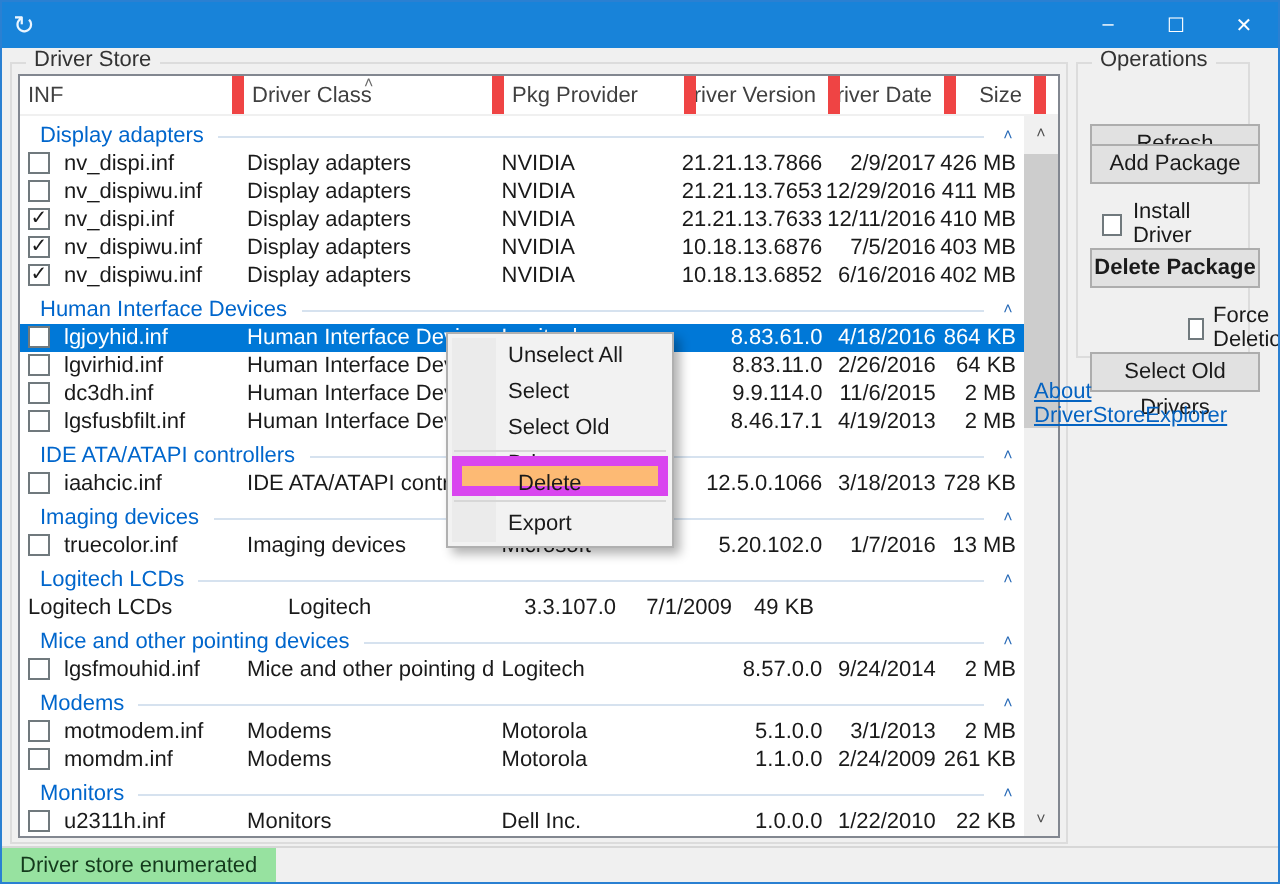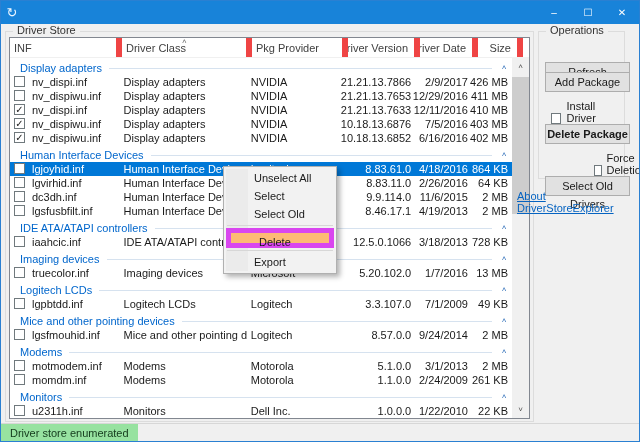--- a/index.html
+++ b/index.html
@@ -67,21 +67,21 @@
                   z-index:10; }
   .menu-gutter { position:absolute; left:2px; top:2px; bottom:2px; width:22px; background:#ebebeb; }
   .menu-item { position:relative; height:18px; line-height:18px; padding-left:28px; color:#1a1a1a; }
   .menu-item.highlight { background:#fdba74; border:5px solid #d946ef; height:20px; line-height:18px; }
   .menu-sep { position:relative; border-top:1px solid #d7d7d7; margin:2px 1px; }
 
   
   .ops-btn { position:absolute; left:6px; width:85px; height:20px; background:#e1e1e1;
              border:1px solid #adadad; font-family:"Liberation Sans", sans-serif; font-size:11px;
              color:#1a1a1a; text-align:center; line-height:18px; }
-  .ops-check { position:absolute; left:12px; display:flex; align-items:flex-end; gap:5px; font-size:11px; }
+  .ops-check { position:absolute; left:12px; display:flex; align-items:center; gap:5px; font-size:11px; }
   .ops-check .cb { margin:0; }
   .btn-refresh { top:30px; } .btn-addpkg { top:40px; } .chk-install { top:68px; }
   .btn-delpkg { top:92px;font-weight:bold; } .chk-force { top:120px;padding-left:43px; } .btn-seloId { top:144px; }
 
   .about-link { position:absolute; left:516px; top:189px; color:#0563c1; text-decoration:underline;
                 font-size:11px; }
 
   
   .statusbar { position:absolute; left:0; right:0; bottom:0; height:18px; background:#f0f0f0;
                border-top:1px solid #d7d7d7; display:flex; align-items:stretch; }
@@ -235,21 +235,20 @@
           <div class="cell c-ver num">5.20.102.0</div>
           <div class="cell c-date num">1/7/2016</div>
           <div class="cell c-size num">13 MB</div>
         </div>
         <div class="group-header">
           <span class="group-name">Logitech LCDs</span>
           <div class="group-line"></div>
           <span class="group-collapse">˄</span>
         </div>
         <div class="row">
-          <div class="cell c-inf"><span class="cb"></span><span>lgpbtdd.inf</span></div>
           <div class="cell c-class">Logitech LCDs</div>
           <div class="cell c-prov">Logitech</div>
           <div class="cell c-ver num">3.3.107.0</div>
           <div class="cell c-date num">7/1/2009</div>
           <div class="cell c-size num">49 KB</div>
         </div>
         <div class="group-header">
           <span class="group-name">Mice and other pointing devices</span>
           <div class="group-line"></div>
           <span class="group-collapse">˄</span>

